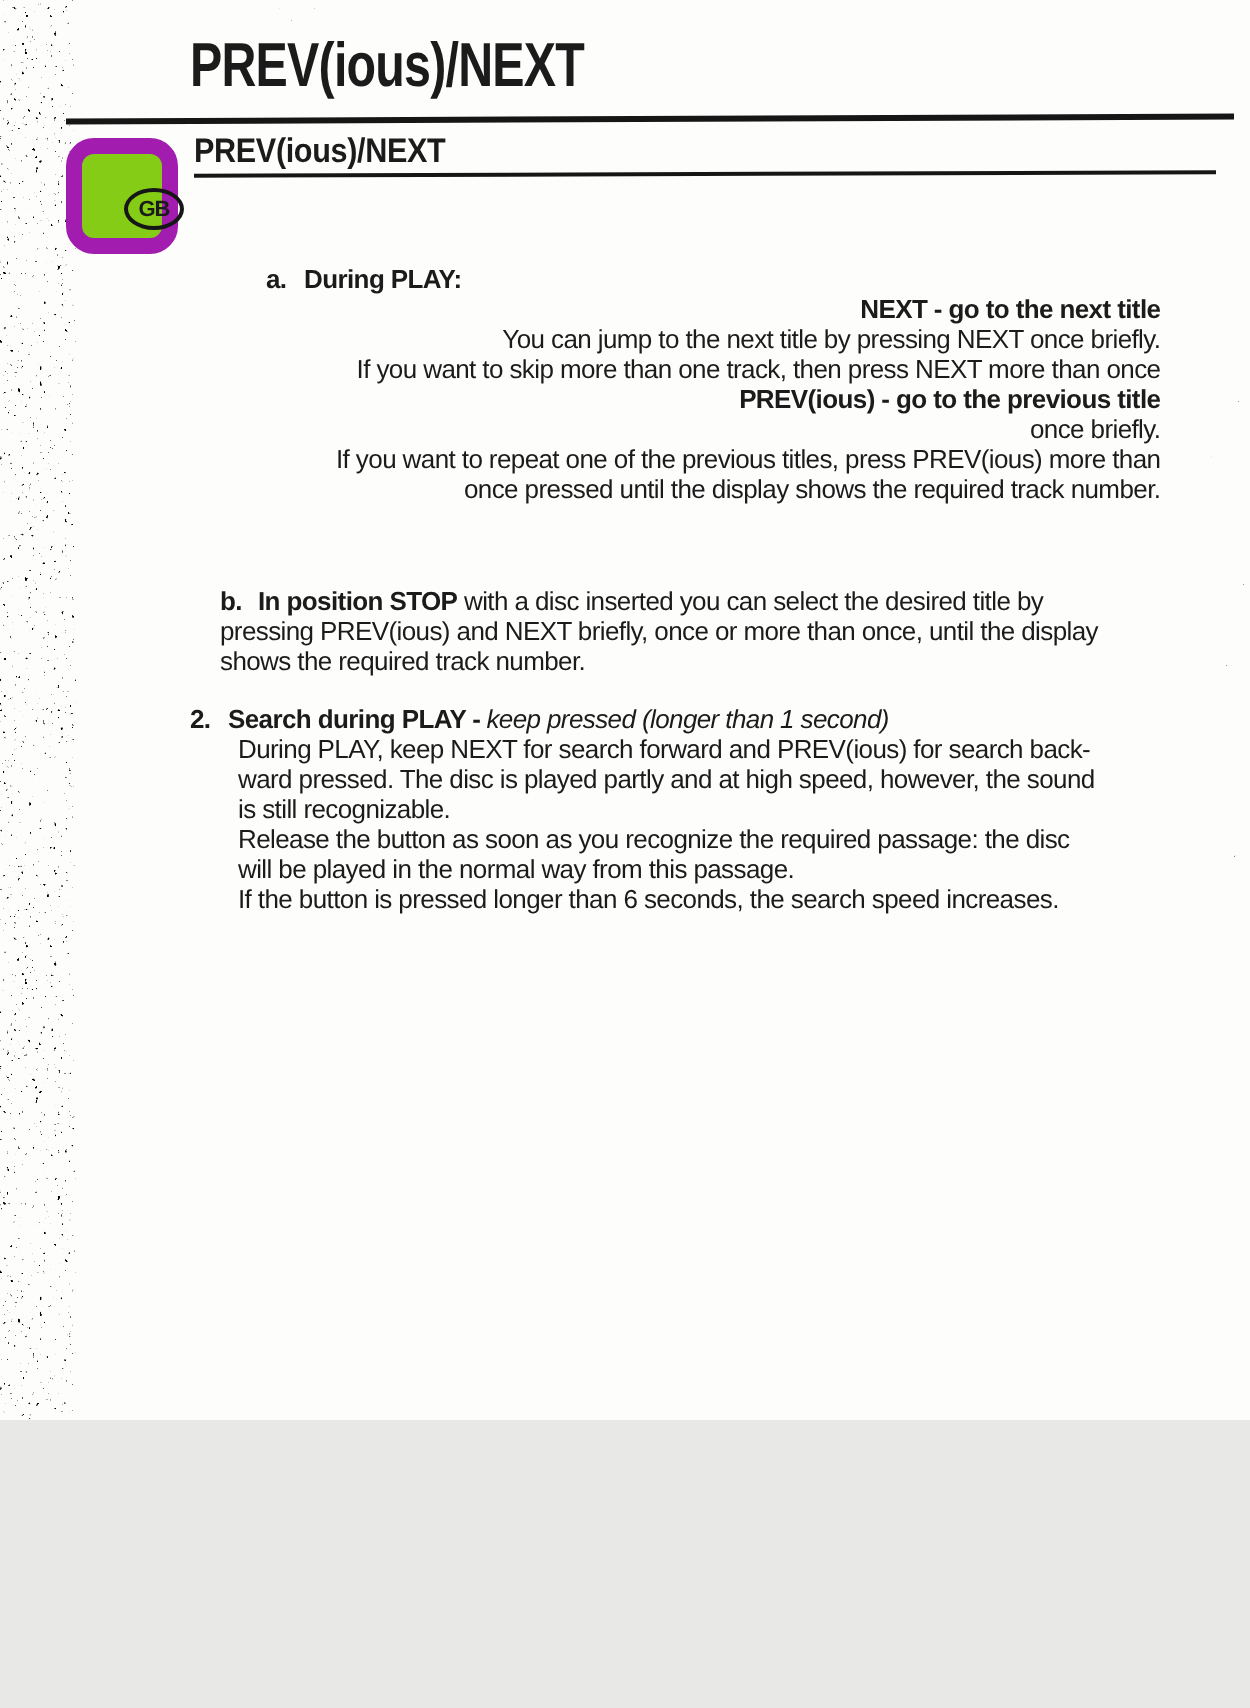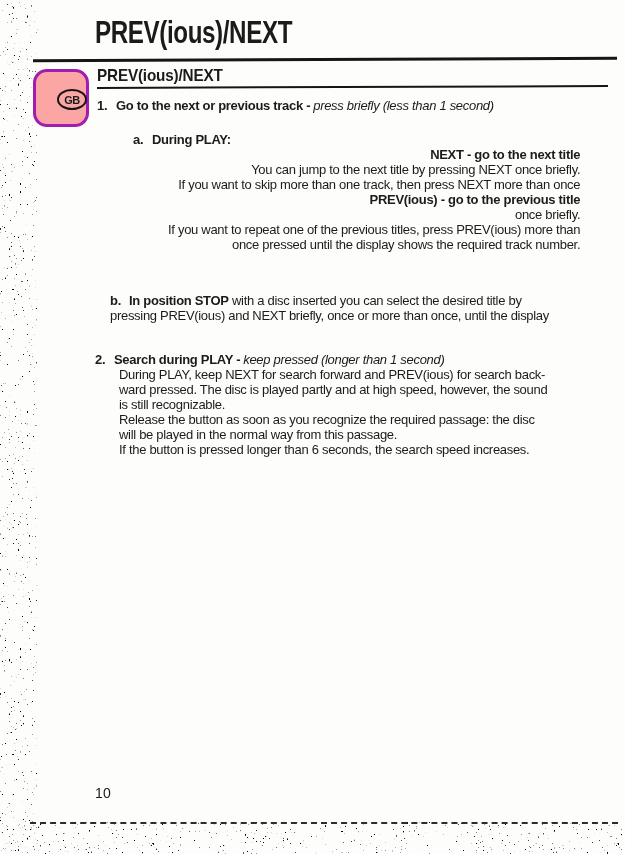--- a/index.html
+++ b/index.html
@@ -1,35 +1,35 @@
 <!DOCTYPE html>
 <html><head>
 <meta charset="utf-8">
 <style>
   html,body{margin:0;padding:0;background:#e8e8e6;}
   .page{
-    position:relative;width:625px;height:854px;margin:0 auto;
+    position:relative;width:625px;height:710px;margin:0 auto;
     background:#fdfdfc;overflow:hidden;
     font-family:"Liberation Sans",sans-serif;color:#1b1b1b;
   }
   .abs{position:absolute;}
   .main-title{
     left:95px;top:15px;font-size:31px;font-weight:700;letter-spacing:-0.5px;
     transform:scaleX(0.78);transform-origin:left top;white-space:nowrap;
   }
   .rule{background:#161616;}
   .rule1{left:33px;top:58px;width:584px;height:3px;transform:rotate(-0.25deg);}
   .rule2{left:97px;top:86px;width:511px;height:2px;transform:rotate(-0.2deg);}
   .section-title{
     left:97px;top:66px;font-size:17px;font-weight:700;letter-spacing:-0.2px;
     transform:scaleX(0.9);transform-origin:left top;white-space:nowrap;
   }
   .gb-tab{
     left:33px;top:69px;width:56px;height:58px;box-sizing:border-box;
-    border:3px solid #a21caf;border-radius:14px;background:#fca5a5;
+    border:8px solid #a21caf;border-radius:14px;background:#84cc16;
   }
   .gb-oval{
     position:absolute;left:21px;top:17px;width:30px;height:21px;box-sizing:border-box;
     border:2.5px solid #161616;border-radius:50%;
     display:flex;align-items:center;justify-content:center;
     font-size:11px;font-weight:700;letter-spacing:-0.5px;
   }
   .body{font-size:13px;line-height:15px;letter-spacing:-0.3px;white-space:nowrap;}
   .b{font-weight:700;}
   .i{font-style:italic;margin-left:3px;}
@@ -79,23 +79,20 @@
 
   <div class="abs gb-tab">
     <div class="gb-oval">
       <span>GB</span>
     </div>
   </div>
 
   <div class="abs section-title">PREV(ious)/NEXT</div>
   <div class="abs rule rule2"></div>
 
-  <div class="abs body item1">
-    <span class="num">1.</span><span class="b">Go to the next or previous track -</span><span class="i">press briefly (less than 1 second)</span>
-  </div>
 
   <div class="abs body blocka">
     <div>
       <span class="lbl">a.</span><span class="b">During PLAY:</span>
     </div>
     <div class="asub">
       <div class="b">NEXT - go to the next title</div>
       <div>You can jump to the next title by pressing NEXT once briefly.</div>
       <div>If you want to skip more than one track, then press NEXT more than once</div>
       <div class="b">PREV(ious) - go to the previous title</div>
@@ -103,20 +100,21 @@
       <div>If you want to repeat one of the previous titles, press PREV(ious) more than</div>
       <div>once pressed until the display shows the required track number.</div>
     </div>
   </div>
 
   <div class="abs body blockb">
     <div>
       <span class="lbl">b.</span><span class="b">In position STOP</span><span> with a disc inserted you can select the desired title by</span>
     </div>
     <div>pressing PREV(ious) and NEXT briefly, once or more than once, until the display</div>
+    <div>shows the required track number.</div>
   </div>
 
   <div class="abs body item2">
     <div>
       <span class="num">2.</span><span class="b">Search during PLAY -</span><span class="i">keep pressed (longer than 1 second)</span>
     </div>
     <div class="item2-lines">
       <div>During PLAY, keep NEXT for search forward and PREV(ious) for search back-</div>
       <div>ward pressed. The disc is played partly and at high speed, however, the sound</div>
       <div>is still recognizable.</div>

